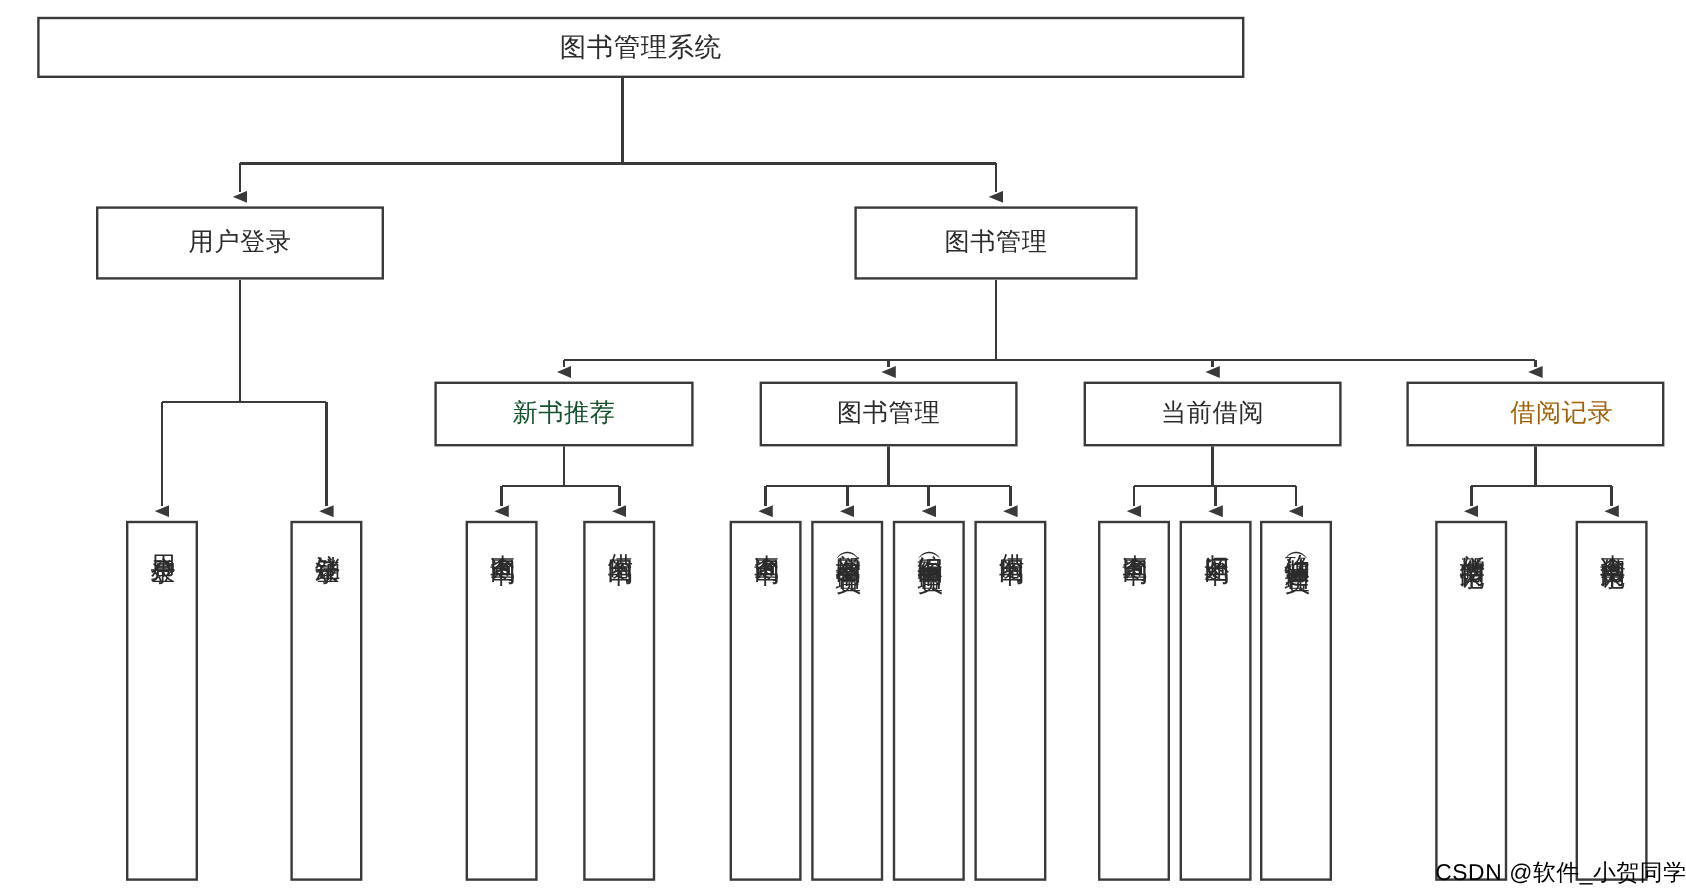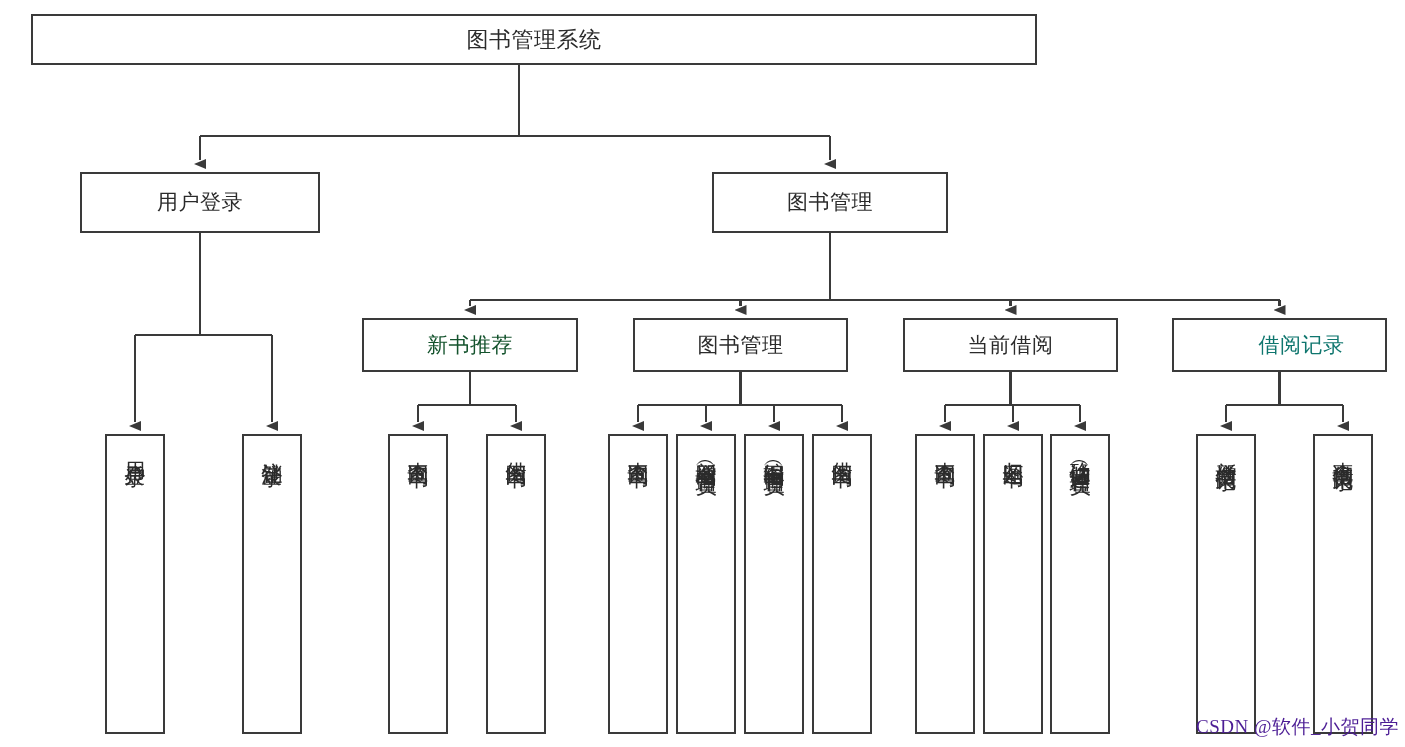--- a/index.html
+++ b/index.html
@@ -115,21 +115,21 @@
       <div class="node-box node-h" style="left: 362px; top: 318px; width: 216px; height: 54px; border-color: rgb(58, 58, 58); background: rgb(255, 255, 255);">
         <span class="node-label" style="color: #14532d;">新书推荐</span>
       </div>
       <div class="node-box node-h" style="left: 633px; top: 318px; width: 215px; height: 54px; border-color: rgb(58, 58, 58); background: rgb(255, 255, 255);">
         <span class="node-label" style="color: rgb(43, 43, 43);">图书管理</span>
       </div>
       <div class="node-box node-h" style="left: 903px; top: 318px; width: 215px; height: 54px; border-color: rgb(58, 58, 58); background: rgb(255, 255, 255);">
         <span class="node-label" style="color: rgb(43, 43, 43);">当前借阅</span>
       </div>
       <div class="node-box node-h" style="left: 1172px; top: 318px; width: 215px; height: 54px; border-color: rgb(58, 58, 58); background: rgb(255, 255, 255);">
-        <span class="node-label" style="color: #0f766e; margin-left: 44px;">借阅记录</span>
+        <span class="node-label" style="color: #a16207; margin-left: 44px;">借阅记录</span>
       </div>
       <div class="node-box node-v" style="left: 105px; top: 434px; width: 60px; height: 300px; border-color: rgb(58, 58, 58); background: rgb(255, 255, 255);">
         <span class="node-label" style="color: rgb(43, 43, 43);">用户登录</span>
       </div>
       <div class="node-box node-v" style="left: 242px; top: 434px; width: 60px; height: 300px; border-color: rgb(58, 58, 58); background: rgb(255, 255, 255);">
         <span class="node-label" style="color: rgb(43, 43, 43);">注销登录</span>
       </div>
       <div class="node-box node-v" style="left: 388px; top: 434px; width: 60px; height: 300px; border-color: rgb(58, 58, 58); background: rgb(255, 255, 255);">
         <span class="node-label" style="color: rgb(43, 43, 43);">查询图书</span>
       </div>
@@ -157,14 +157,14 @@
       <div class="node-box node-v" style="left: 1050px; top: 434px; width: 60px; height: 300px; border-color: rgb(58, 58, 58); background: rgb(255, 255, 255);">
         <span class="node-label" style="color: rgb(43, 43, 43);">确认归还（管理员）</span>
       </div>
       <div class="node-box node-v" style="left: 1196px; top: 434px; width: 60px; height: 300px; border-color: rgb(58, 58, 58); background: rgb(255, 255, 255);">
         <span class="node-label" style="color: rgb(43, 43, 43);">新增借阅记录</span>
       </div>
       <div class="node-box node-v" style="left: 1313px; top: 434px; width: 60px; height: 300px; border-color: rgb(58, 58, 58); background: rgb(255, 255, 255);">
         <span class="node-label" style="color: rgb(43, 43, 43);">查询借阅记录</span>
       </div>
     </div>
-  <div class="watermark" id="watermark" style="left: 1196px; top: 714px; color: #4c1d95; font-family: Liberation Serif, serif;">CSDN @软件_小贺同学</div>
+  <div class="watermark" id="watermark" style="left: 1196px; top: 714px; color: #000000;">CSDN @软件_小贺同学</div>
 </div>
 
 </body></html>

